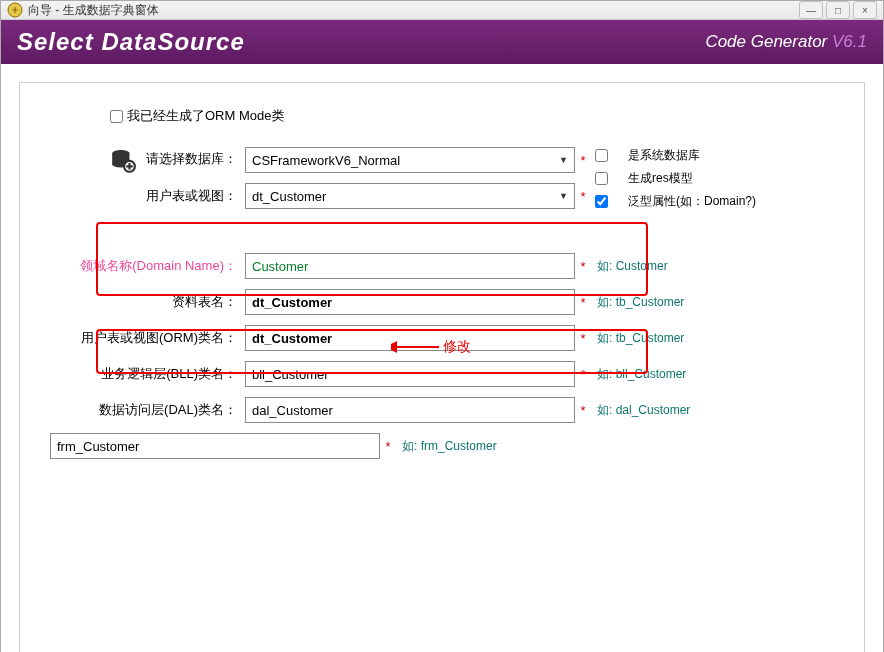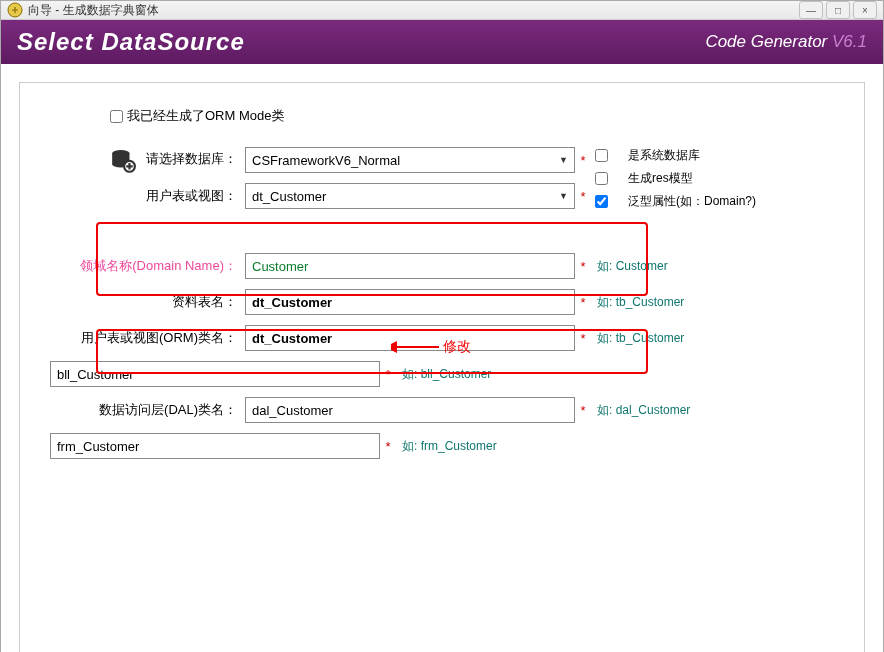--- a/index.html
+++ b/index.html
@@ -166,20 +166,21 @@
         <div class="input-col">
             <div class="text-input">
               <span class="bold-val">dt_Customer</span>
             </div>
           </div>
         <div class="star-col">*</div>
         <div class="hint-col">如: tb_Customer</div>
       </div>
 
       <div class="row">
+        <div class="label-col">业务逻辑层(BLL)类名：</div>
         <div class="input-col">
             <div class="text-input">
               <span>bll_Customer</span>
             </div>
           </div>
         <div class="star-col">*</div>
         <div class="hint-col">如: bll_Customer</div>
       </div>
 
       <div class="row">

